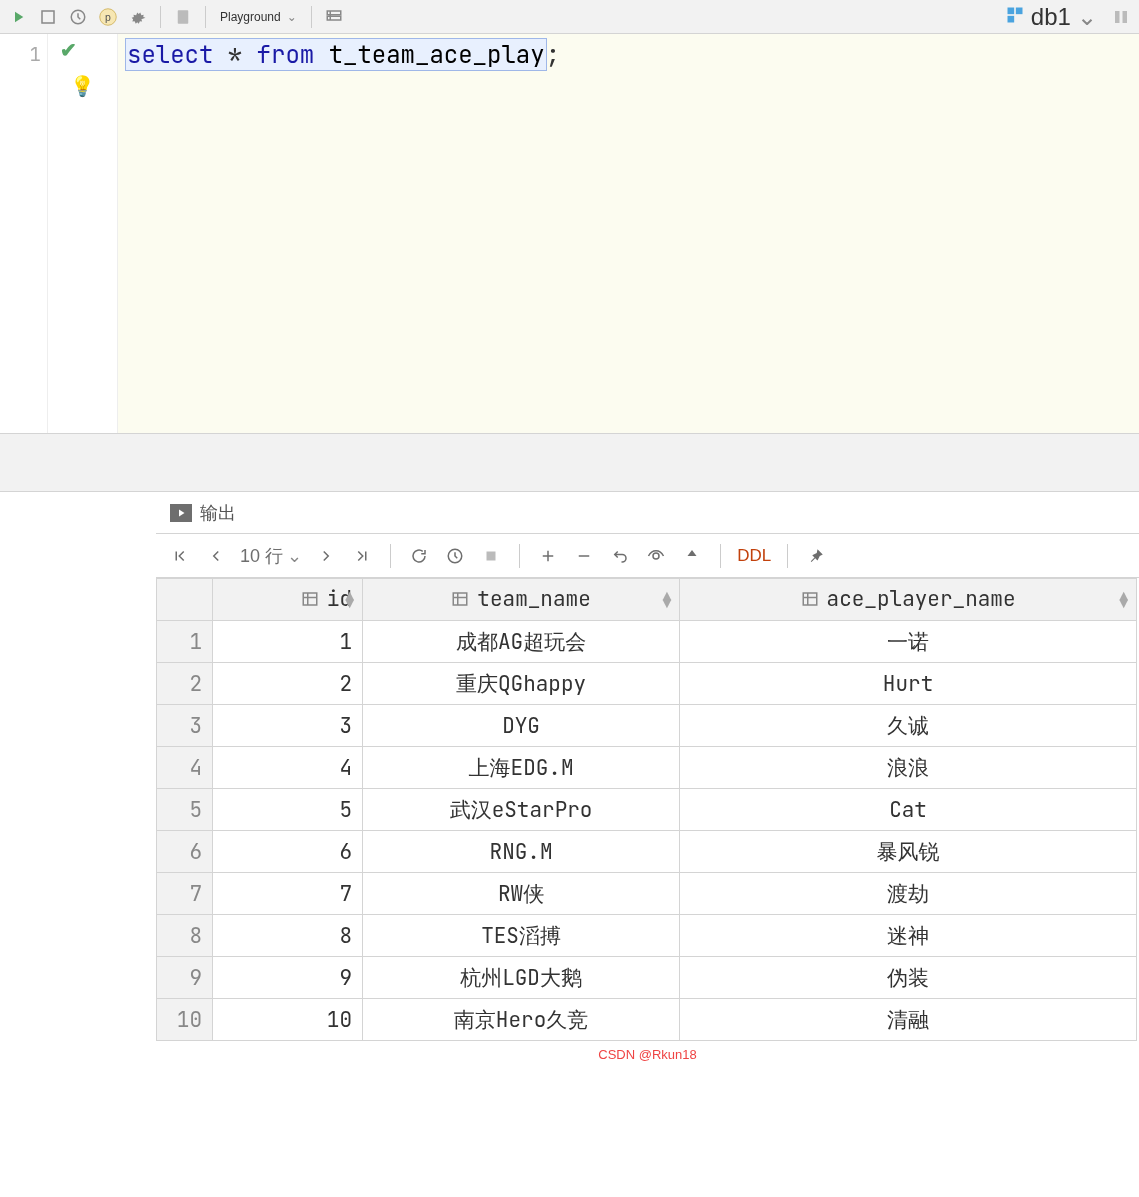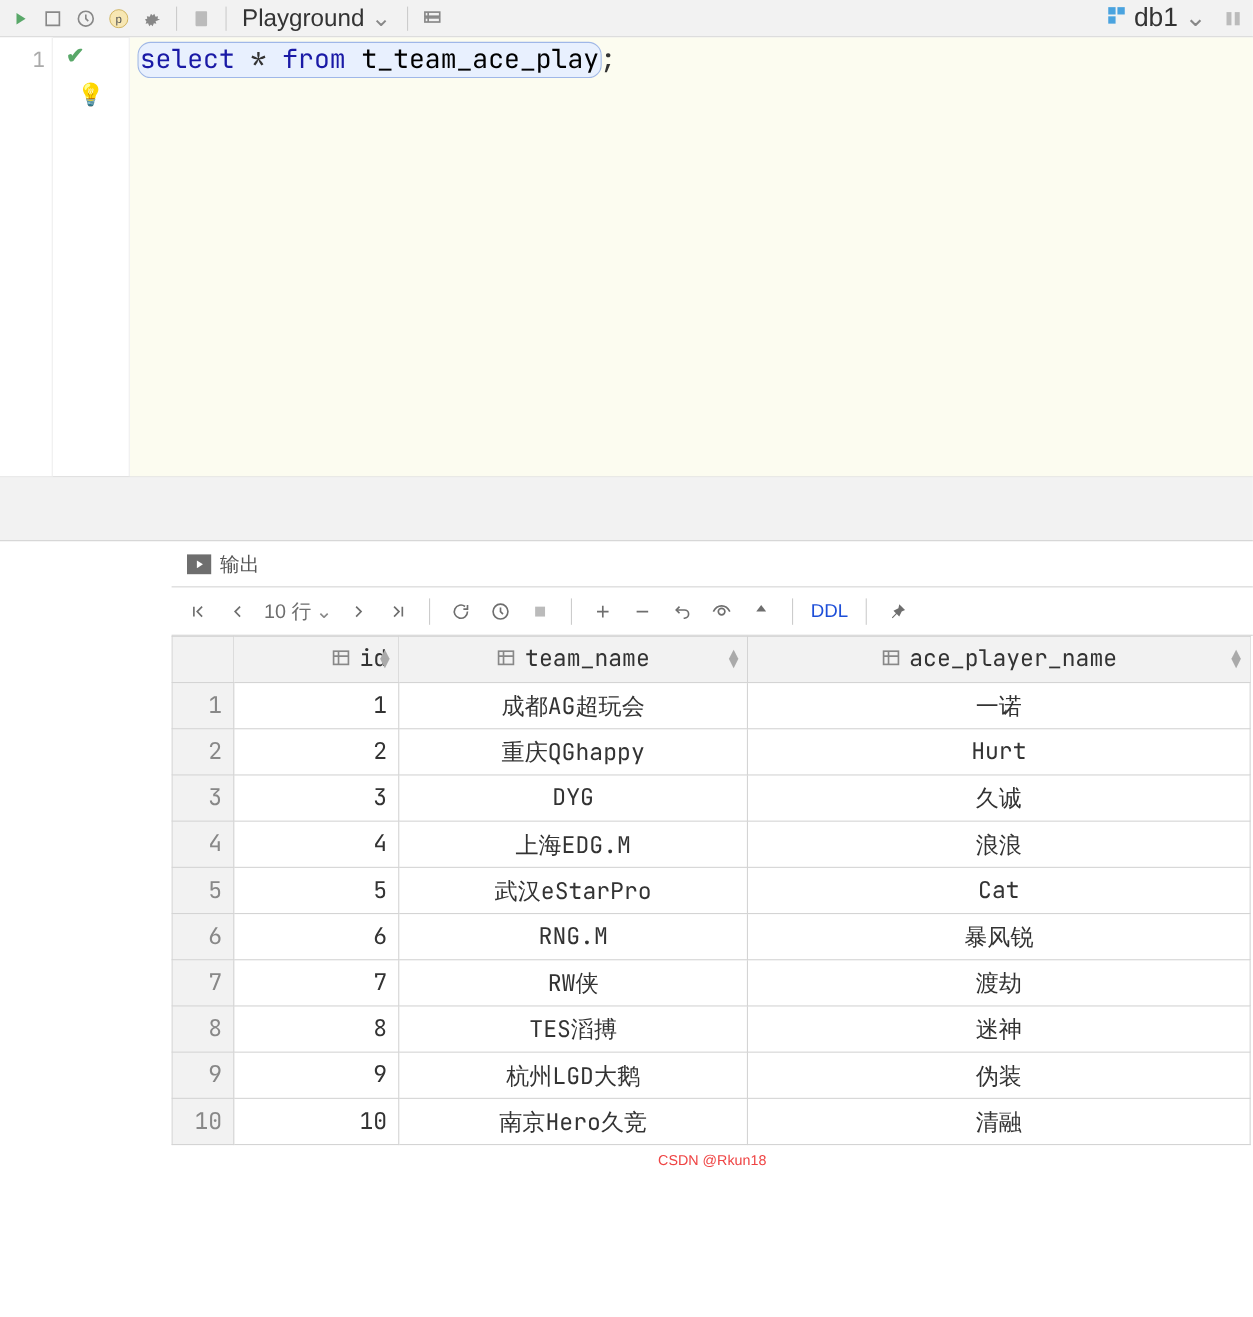--- a/index.html
+++ b/index.html
@@ -2,54 +2,54 @@
 <html><head>
 <meta charset="utf-8">
 <style>
   * { box-sizing: border-box; }
   html, body { margin: 0; padding: 0; font-family: "Segoe UI", Arial, sans-serif; font-size: 14px; color: #333; background: #fff; width: 1139px; }
   .toolbar { height: 34px; display: flex; align-items: center; border-bottom: 1px solid #d4d4d4; padding: 0 4px; gap: 2px; background: #f2f2f2; }
   .toolbar .sep { width: 1px; height: 22px; background: #ccc; margin: 0 6px; }
   .tbtn { width: 28px; height: 28px; display: inline-flex; align-items: center; justify-content: center; color: #6e6e6e; cursor: pointer; }
   .tbtn svg { width: 18px; height: 18px; }
   .play svg { fill: #59a869; }
-  .tab-label { font-size: 22px; color: #333; padding: 0 6px; display: inline-flex; align-items: center; gap: 6px; }
+  .tab-label { font-size: 12px; color: #333; padding: 0 6px; display: inline-flex; align-items: center; gap: 6px; }
   .chev { color: #888; }
   .db-label { margin-left: auto; display: flex; align-items: center; gap: 6px; font-size: 24px; padding-right: 8px; color:#333;}
   .db-ico svg { width: 20px; height: 20px; fill: #4aa3df; }
 
   .editor-area { display: flex; height: 400px; border-bottom: 1px solid #d4d4d4; }
   .gutter { width: 48px; border-right: 1px solid #eee; background: #fff; text-align: right; padding: 6px 6px 0 0; color: #aaa; font-family: "JetBrains Mono","Consolas",monospace; font-size: 19px; }
   .gutter-row { height: 30px; line-height: 30px; display:flex; align-items:center; justify-content:flex-end; gap:4px;}
   .gutter-check { color: #59a869; font-weight: bold; font-size:20px; }
   .marker-col { width: 70px; border-right: 1px solid #eee; position:relative;}
   .bulb { position:absolute; top: 40px; left: 22px; font-size: 20px; }
   .code { flex: 1; font-family: "JetBrains Mono","Consolas",monospace; font-size: 24px; padding: 6px 8px; background: #fcfcf0; }
   .code-line { height: 30px; line-height: 30px; white-space: pre; background:#fcfcf0;}
   .kw { color: #1a1aa6; }
   .id { color: #000; }
-  .sel { background: #e8f0fe; outline:1px solid #9fb7e8; padding:0 1px;border-radius:11px; }
+  .sel { background: #e8f0fe; outline:1px solid #9fb7e8; padding:0 1px; }
 
   .splitter { height: 58px; background: #f2f2f2; border-bottom:1px solid #d4d4d4;}
 
   .result-panel { margin-left: 156px; }
   .result-tabs { height: 42px; display: flex; align-items: center; border-bottom: 1px solid #d4d4d4; gap: 17px; }
   .rtab { height: 42px; display: inline-flex; align-items: center; gap: 8px; padding: 0 14px; font-size: 18px; color: #555; cursor:pointer; border-right:1px solid transparent;}
   .rtab.active { border-bottom: 2px solid #4a90d9; background: #fff; }
   .rtab .x { color: #aaa; font-size: 18px; }
   .out-ico { width: 22px; height: 18px; display:inline-flex; align-items:center; justify-content:center; background:#6e6e6e; color:#fff; }
   .out-ico svg { width:12px; height:12px; fill:#fff;}
   .tbl-ico svg { width:18px; height:18px; }
 
   .result-toolbar { height: 44px; display: flex; align-items: center; border-bottom: 1px solid #d4d4d4; padding: 0 8px; gap: 4px; color:#6e6e6e;text-align:center;}
   .result-toolbar .btn { width: 32px; height: 32px; display:inline-flex; align-items:center; justify-content:center; cursor:pointer; color:#6e6e6e;}
   .result-toolbar .btn svg{width:18px;height:18px;}
   .result-toolbar .txt { font-size: 18px; padding:0 4px; display:inline-flex; align-items:center; gap:4px;}
   .result-toolbar .sep { width:1px; height:24px; background:#ccc; margin:0 8px;}
-  .ddl { font-size: 17px; color:#1d4ed8; padding:0 4px; }
+  .ddl { font-size: 17px; color:#c2410c; padding:0 4px; }
 
   table.data { border-collapse: collapse; width: calc(100% - 2px); font-family: "JetBrains Mono","Consolas",monospace; font-size: 21px; }
   table.data th, table.data td { border: 1px solid #d4d4d4; height: 42px; padding: 0 10px; text-align: center; }
   table.data th { background: #f2f2f2; font-weight: normal; color:#333; position:relative;}
   table.data th .sort { position:absolute; right:8px; top:50%; transform:translateY(-50%); color:#aaa; font-size:14px; line-height:8px;}
   table.data .rownum { width: 56px; text-align: right; color:#888; background:#f2f2f2;}
   table.data .idcol { width: 150px; text-align: right; padding-left: 40px; }
   .hdr-label { display:inline-flex; align-items:center; gap:8px;}
   .hdr-label svg {width:18px;height:18px;}
 

